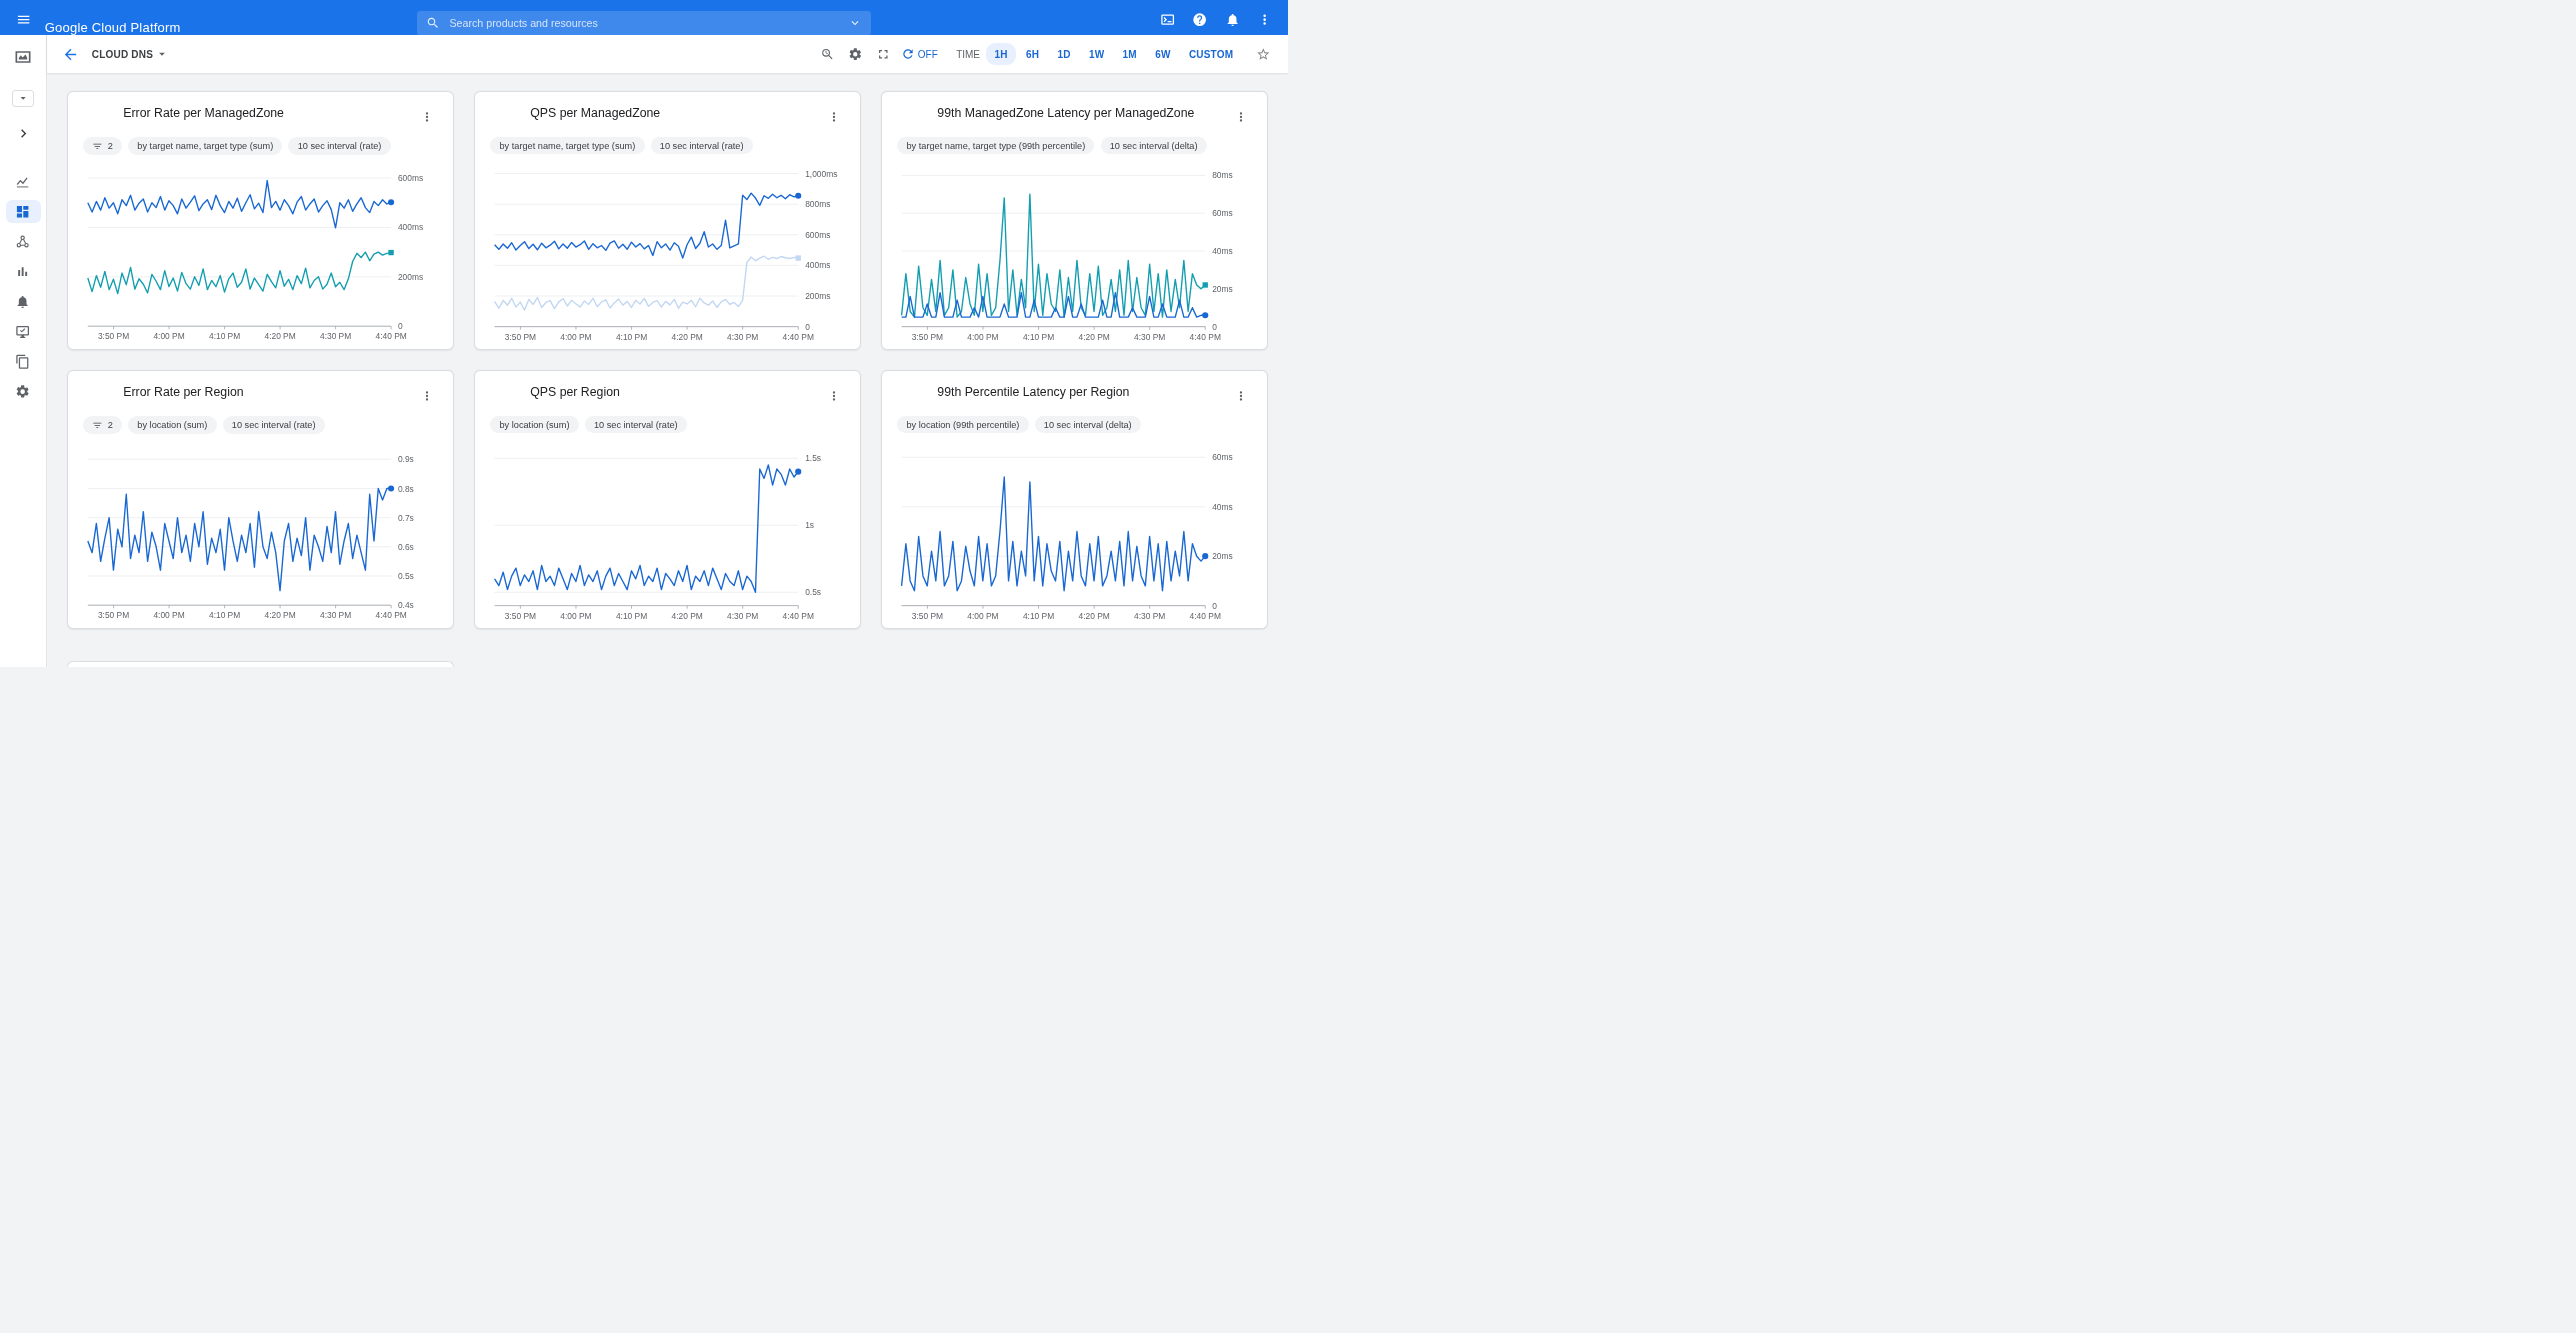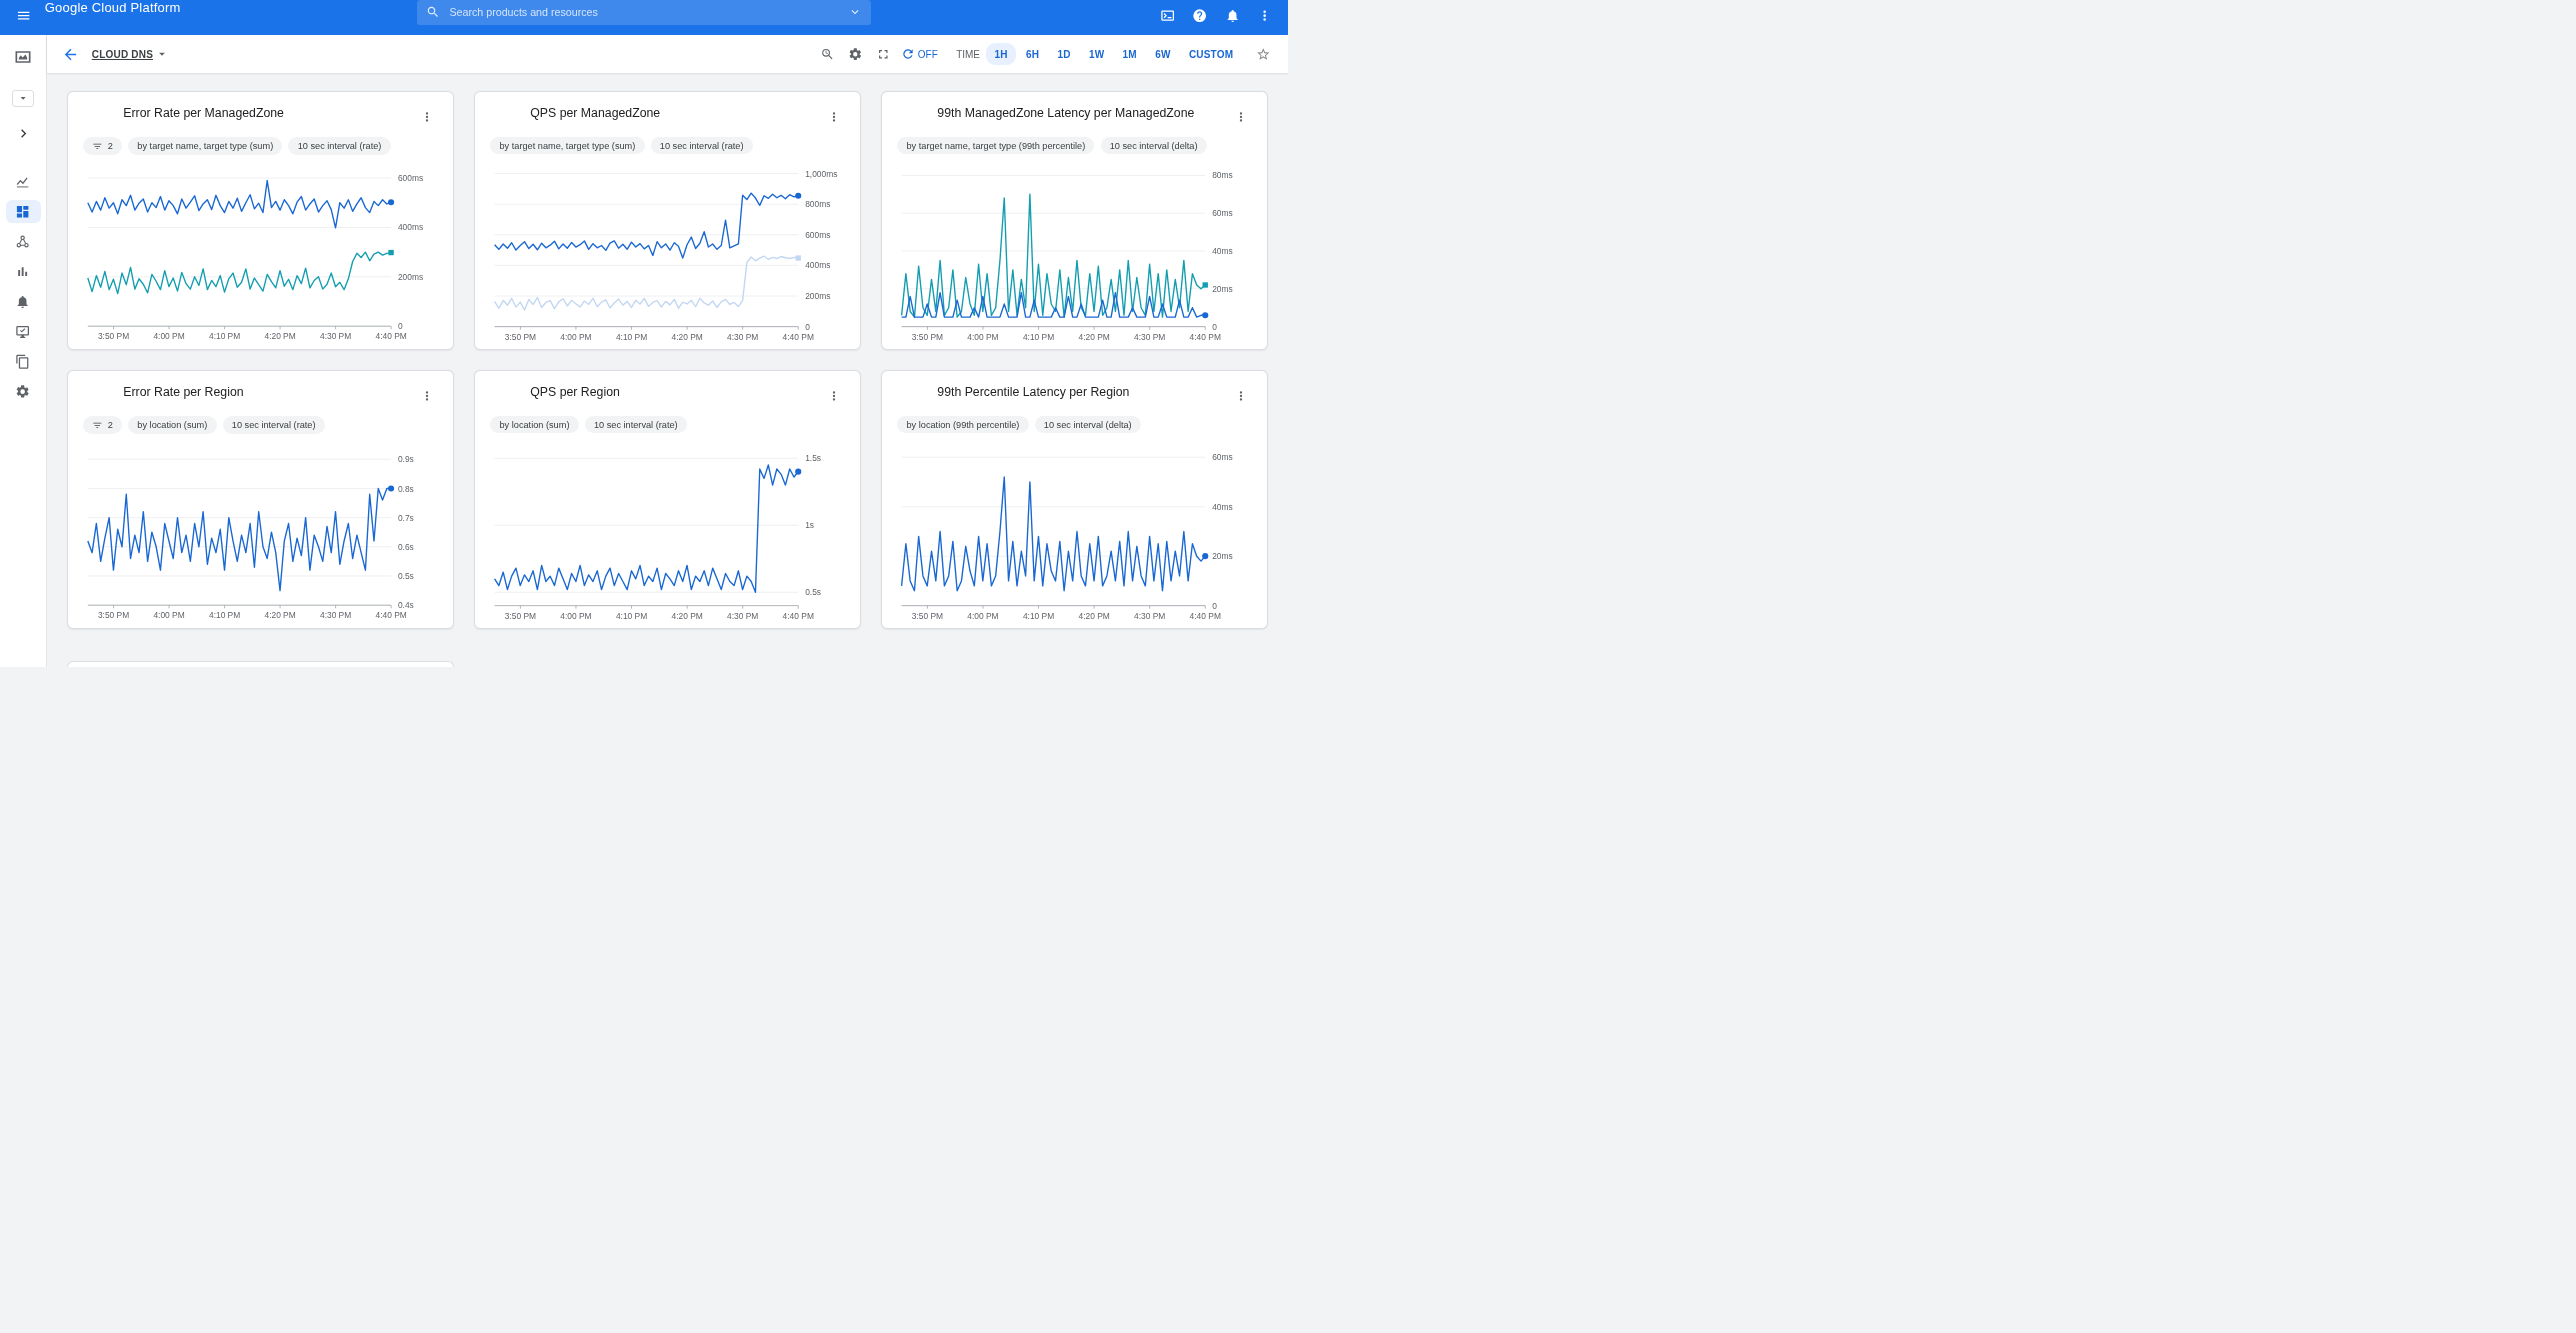--- a/index.html
+++ b/index.html
@@ -6,21 +6,21 @@
   html,body { margin:0; padding:0; }
   body {
     width:1288px; height:667px; overflow:hidden;
     background:#f1f3f4;
     font-family:"Liberation Sans","DejaVu Sans",sans-serif;
     color:#202124;
   }
   button { font-family:inherit; background:none; border:none; cursor:pointer; padding:0; }
 
   
-  .topbar { height:35px; background:#1a73e8; display:flex; align-items:flex-start; padding:0 7.7px; position:relative; z-index:10; color:#fff; }
+  .topbar { height:35px; background:#1a73e8; display:flex; align-items:flex-end; padding:0 7.7px; position:relative; z-index:10; color:#fff; }
   .icon-btn { width:31px; height:31px; display:flex; align-items:center; justify-content:center; color:inherit; border-radius:50%; }
   .icon-btn svg { width:15.3px; height:15.3px; }
   .brand { font-size:13px; margin-left:6.1px; letter-spacing:0.2px; white-space:nowrap; }
   .search { position:absolute; left:50%; transform:translateX(-50%); width:454px; height:24.5px; background:rgba(255,255,255,.16); border-radius:3.1px; display:flex; align-items:center; padding:0 9.2px; cursor:text; }
   .search .ic { display:flex; color:#e8f0fe; }
   .search .ic svg { width:14px; height:14px; }
   .search .ph { margin-left:9.2px; font-size:10.7px; color:#d6e4fb; }
   .search .chev { margin-left:auto; }
   .top-actions { margin-left:auto; display:flex; align-items:center; gap:1.5px; }
 
@@ -39,21 +39,21 @@
   .side-item svg { width:15.3px; height:15.3px; }
   .side-item.active { color:#1967d2; }
   .side-item.active .pill { background:#e8f0fe; }
 
   .right-col { flex:1; display:flex; flex-direction:column; min-width:0; }
 
   
   .toolbar { height:38px; background:#fff; display:flex; align-items:center; padding:0 10.7px 0 7.7px; box-shadow:0 0.8px 2.3px rgba(60,64,67,.18); position:relative; z-index:5; }
   .toolbar .back { color:#1a73e8; margin-right:6.1px; }
   .toolbar .back svg { width:17px; height:17px; }
-  .context { display:flex; align-items:center; gap:1.5px; font-size:10px; font-weight:bold; letter-spacing:0.2px; color:#3c4043; cursor:pointer;text-decoration:underline; }
+  .context { display:flex; align-items:center; gap:1.5px; font-size:10px; font-weight:bold; letter-spacing:0.2px; color:#3c4043; cursor:pointer; }
   .context .caret { display:flex; color:#5f6368; }
   .context .caret svg { width:14px; height:14px; }
   .spacer { flex:1; }
   .toolbar .gray { color:#5f6368; width:28px; height:28px; }
   .toolbar .gray svg { width:14.6px; height:14.6px; }
   .refresh-btn { display:flex; align-items:center; gap:3.1px; color:#1967d2; font-size:10px; font-weight:normal; margin:0 7.7px 0 3.1px; }
   .refresh-btn .ic { display:flex; }
   .refresh-btn svg { width:14px; height:14px; }
   .time-label { font-size:10px; color:#5f6368; margin:0 6.1px 0 10.7px; }
   .ranges { display:flex; align-items:center; gap:1.5px; }

